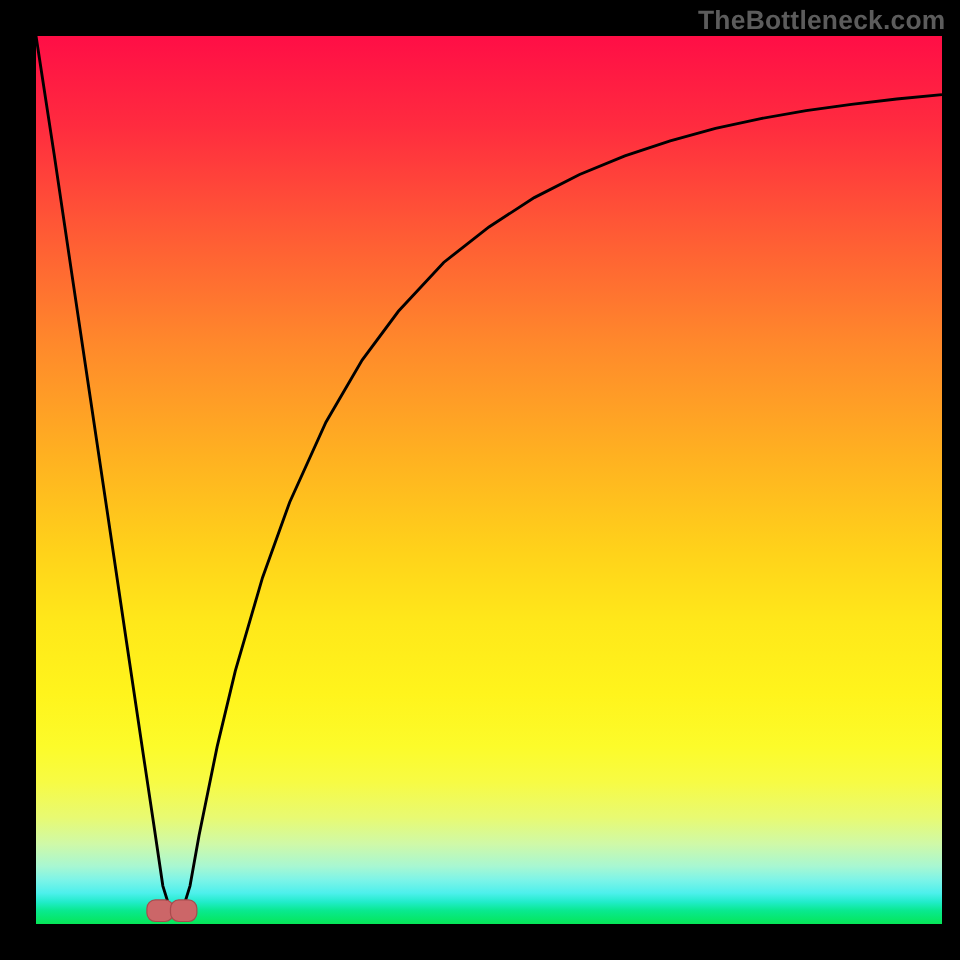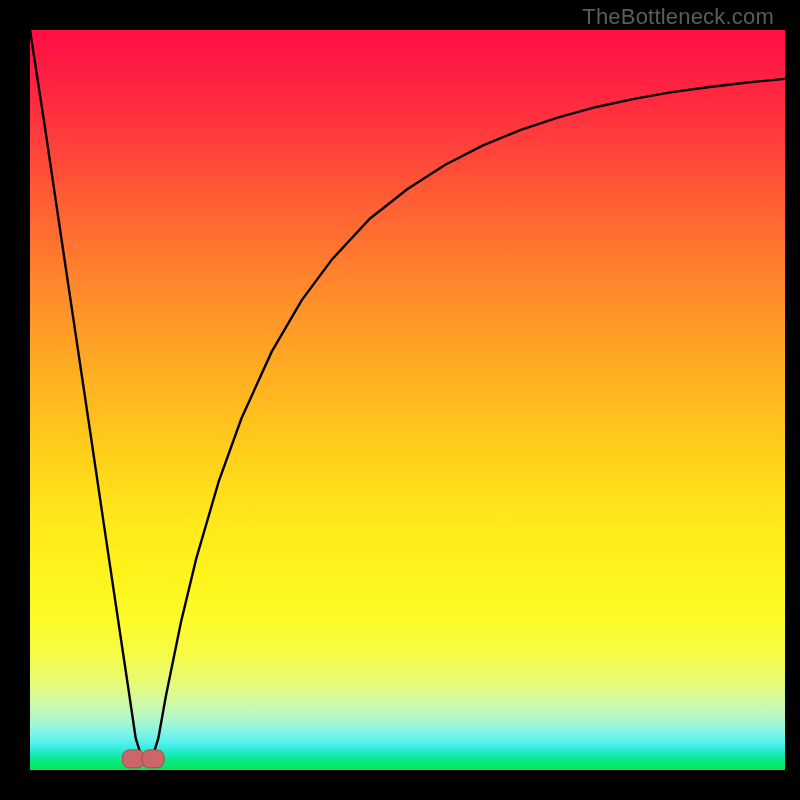--- a/index.html
+++ b/index.html
@@ -40,24 +40,24 @@
       #7ef4e7 95%,
       #4ef0ec 96.5%,
       #22eccb 97.5%,
       #09e98f 98.5%,
       #06e657 100%
     );
   }
   .watermark {
     position: absolute;
     top: 4px;
-    right: 26px;
+    right: 12px;
     color: #5c5c5c;
     font-size: 22px;
-    font-weight: 400;
+    font-weight: 700;
     letter-spacing: 0.2px;
   }
   svg.curve {
     position: absolute;
     left: 0;
     top: 0;
     width: 755px;
     height: 740px;
     overflow: visible;
   }

